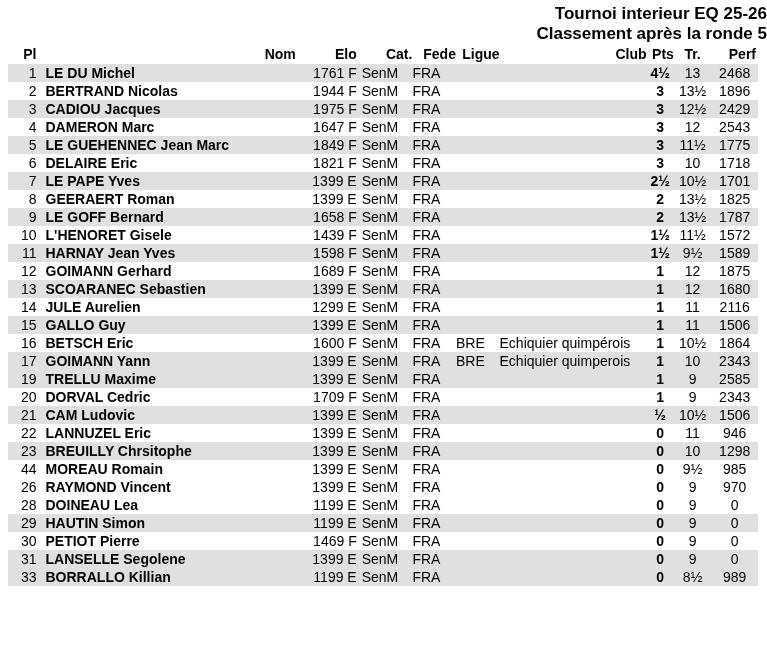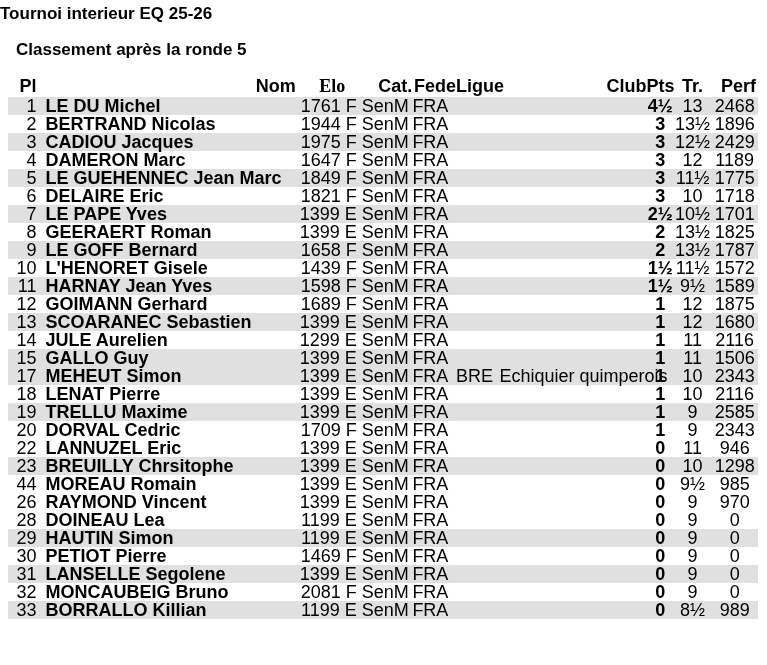--- a/index.html
+++ b/index.html
@@ -1,29 +1,29 @@
 <!DOCTYPE html>
 <html><head>
 <meta charset="utf-8">
 <style>
   html, body { margin: 0; padding: 0; background: #ffffff; }
   body { width: 767px; height: 665px; overflow: hidden; font-family: "Liberation Sans", "DejaVu Sans", sans-serif; color: #000; }
-  .title-block { text-align: left; padding-top: 4px; }
+  .title-block { text-align: right; padding-top: 4px; }
   .title { font-size: 17px; font-weight: bold; line-height: 20px; margin: 0; }
-  .subtitle { font-size: 17px; font-weight: bold; line-height: 20px; margin: 16px; }
-  table { border-collapse: collapse; margin-left: 8px; width: 750px; font-size: 18px; table-layout: fixed; }
+  .subtitle { font-size: 17px; font-weight: bold; line-height: 20px; margin: 0; }
+  table { border-collapse: collapse; margin-left: 8px; width: 750px; font-size: 14px; table-layout: fixed; }
   th { font-weight: bold; text-align: right; height: 20px; padding: 0; white-space: nowrap; }
   td { height: 18px; padding: 0; white-space: nowrap; line-height: 18px; }
   tr.shaded td { background: #e0e0e0; }
   .c-pl { width: 28px; text-align: right; padding-right: 9px; }
   th.c-pl { text-align: right; }
   .c-nom { width: 247px; font-weight: bold; }
   th.c-nom { font-weight: bold; }
   .c-elo { width: 48px; text-align: right; padding-right: 5px; }
-  th.c-elo { text-align: center; padding-left: 12px; font-family: Liberation Serif, serif; }
+  th.c-elo { text-align: right; padding-left: 12px; }
   .c-cat { width: 50px; margin-top: 19px; }
   .c-fede { width: 43px; }
   .c-ligue { width: 43px; }
   .c-club { width: 145px; }
   .c-pts { width: 27px; text-align: center; font-weight: bold; }
   th.c-pts { text-align: right; }
   .c-tr { width: 37px; text-align: center; }
   th.c-tr { text-align: center; }
   .c-perf { width: 44px; text-align: center; }
   th.c-perf { text-align: right; padding-right: 2px; }
@@ -91,21 +91,21 @@
       <tr>
         <td class="c-pl">4</td>
         <td class="c-nom">DAMERON Marc</td>
         <td class="c-elo">1647 F</td>
         <td class="c-cat">SenM</td>
         <td class="c-fede">FRA</td>
         <td class="c-ligue"></td>
         <td class="c-club"></td>
         <td class="c-pts">3</td>
         <td class="c-tr">12</td>
-        <td class="c-perf">1189</td>
+        <td class="c-perf">2543</td>
       </tr>
       <tr class="shaded">
         <td class="c-pl">5</td>
         <td class="c-nom">LE GUEHENNEC Jean Marc</td>
         <td class="c-elo">1849 F</td>
         <td class="c-cat">SenM</td>
         <td class="c-fede">FRA</td>
         <td class="c-ligue"></td>
         <td class="c-club"></td>
         <td class="c-pts">3</td>
@@ -225,43 +225,43 @@
         <td class="c-nom">GALLO Guy</td>
         <td class="c-elo">1399 E</td>
         <td class="c-cat">SenM</td>
         <td class="c-fede">FRA</td>
         <td class="c-ligue"></td>
         <td class="c-club"></td>
         <td class="c-pts">1</td>
         <td class="c-tr">11</td>
         <td class="c-perf">1506</td>
       </tr>
+      <tr>
+        <td class="c-pl">16</td>
+        <td class="c-nom">BETSCH Eric</td>
+        <td class="c-elo">1600 F</td>
+        <td class="c-cat">SenM</td>
+        <td class="c-fede">FRA</td>
+        <td class="c-ligue">BRE</td>
+        <td class="c-club">Echiquier quimpérois</td>
+        <td class="c-pts">1</td>
+        <td class="c-tr">10½</td>
+        <td class="c-perf">1864</td>
+      </tr>
       <tr class="shaded">
         <td class="c-pl">17</td>
-        <td class="c-nom">MEHEUT Simon</td>
+        <td class="c-nom">GOIMANN Yann</td>
         <td class="c-elo">1399 E</td>
         <td class="c-cat">SenM</td>
         <td class="c-fede">FRA</td>
         <td class="c-ligue">BRE</td>
         <td class="c-club">Echiquier quimperois</td>
         <td class="c-pts">1</td>
         <td class="c-tr">10</td>
         <td class="c-perf">2343</td>
-      </tr>
-      <tr>
-        <td class="c-pl">18</td>
-        <td class="c-nom">LENAT Pierre</td>
-        <td class="c-elo">1399 E</td>
-        <td class="c-cat">SenM</td>
-        <td class="c-fede">FRA</td>
-        <td class="c-ligue"></td>
-        <td class="c-club"></td>
-        <td class="c-pts">1</td>
-        <td class="c-tr">10</td>
-        <td class="c-perf">2116</td>
       </tr>
       <tr class="shaded">
         <td class="c-pl">19</td>
         <td class="c-nom">TRELLU Maxime</td>
         <td class="c-elo">1399 E</td>
         <td class="c-cat">SenM</td>
         <td class="c-fede">FRA</td>
         <td class="c-ligue"></td>
         <td class="c-club"></td>
         <td class="c-pts">1</td>
@@ -273,20 +273,32 @@
         <td class="c-nom">DORVAL Cedric</td>
         <td class="c-elo">1709 F</td>
         <td class="c-cat">SenM</td>
         <td class="c-fede">FRA</td>
         <td class="c-ligue"></td>
         <td class="c-club"></td>
         <td class="c-pts">1</td>
         <td class="c-tr">9</td>
         <td class="c-perf">2343</td>
       </tr>
+      <tr class="shaded">
+        <td class="c-pl">21</td>
+        <td class="c-nom">CAM Ludovic</td>
+        <td class="c-elo">1399 E</td>
+        <td class="c-cat">SenM</td>
+        <td class="c-fede">FRA</td>
+        <td class="c-ligue"></td>
+        <td class="c-club"></td>
+        <td class="c-pts">½</td>
+        <td class="c-tr">10½</td>
+        <td class="c-perf">1506</td>
+      </tr>
       <tr>
         <td class="c-pl">22</td>
         <td class="c-nom">LANNUZEL Eric</td>
         <td class="c-elo">1399 E</td>
         <td class="c-cat">SenM</td>
         <td class="c-fede">FRA</td>
         <td class="c-ligue"></td>
         <td class="c-club"></td>
         <td class="c-pts">0</td>
         <td class="c-tr">11</td>
@@ -361,32 +373,20 @@
         <td class="c-ligue"></td>
         <td class="c-club"></td>
         <td class="c-pts">0</td>
         <td class="c-tr">9</td>
         <td class="c-perf">0</td>
       </tr>
       <tr class="shaded">
         <td class="c-pl">31</td>
         <td class="c-nom">LANSELLE Segolene</td>
         <td class="c-elo">1399 E</td>
-        <td class="c-cat">SenM</td>
-        <td class="c-fede">FRA</td>
-        <td class="c-ligue"></td>
-        <td class="c-club"></td>
-        <td class="c-pts">0</td>
-        <td class="c-tr">9</td>
-        <td class="c-perf">0</td>
-      </tr>
-      <tr>
-        <td class="c-pl">32</td>
-        <td class="c-nom">MONCAUBEIG Bruno</td>
-        <td class="c-elo">2081 F</td>
         <td class="c-cat">SenM</td>
         <td class="c-fede">FRA</td>
         <td class="c-ligue"></td>
         <td class="c-club"></td>
         <td class="c-pts">0</td>
         <td class="c-tr">9</td>
         <td class="c-perf">0</td>
       </tr>
       <tr class="shaded">
         <td class="c-pl">33</td>

